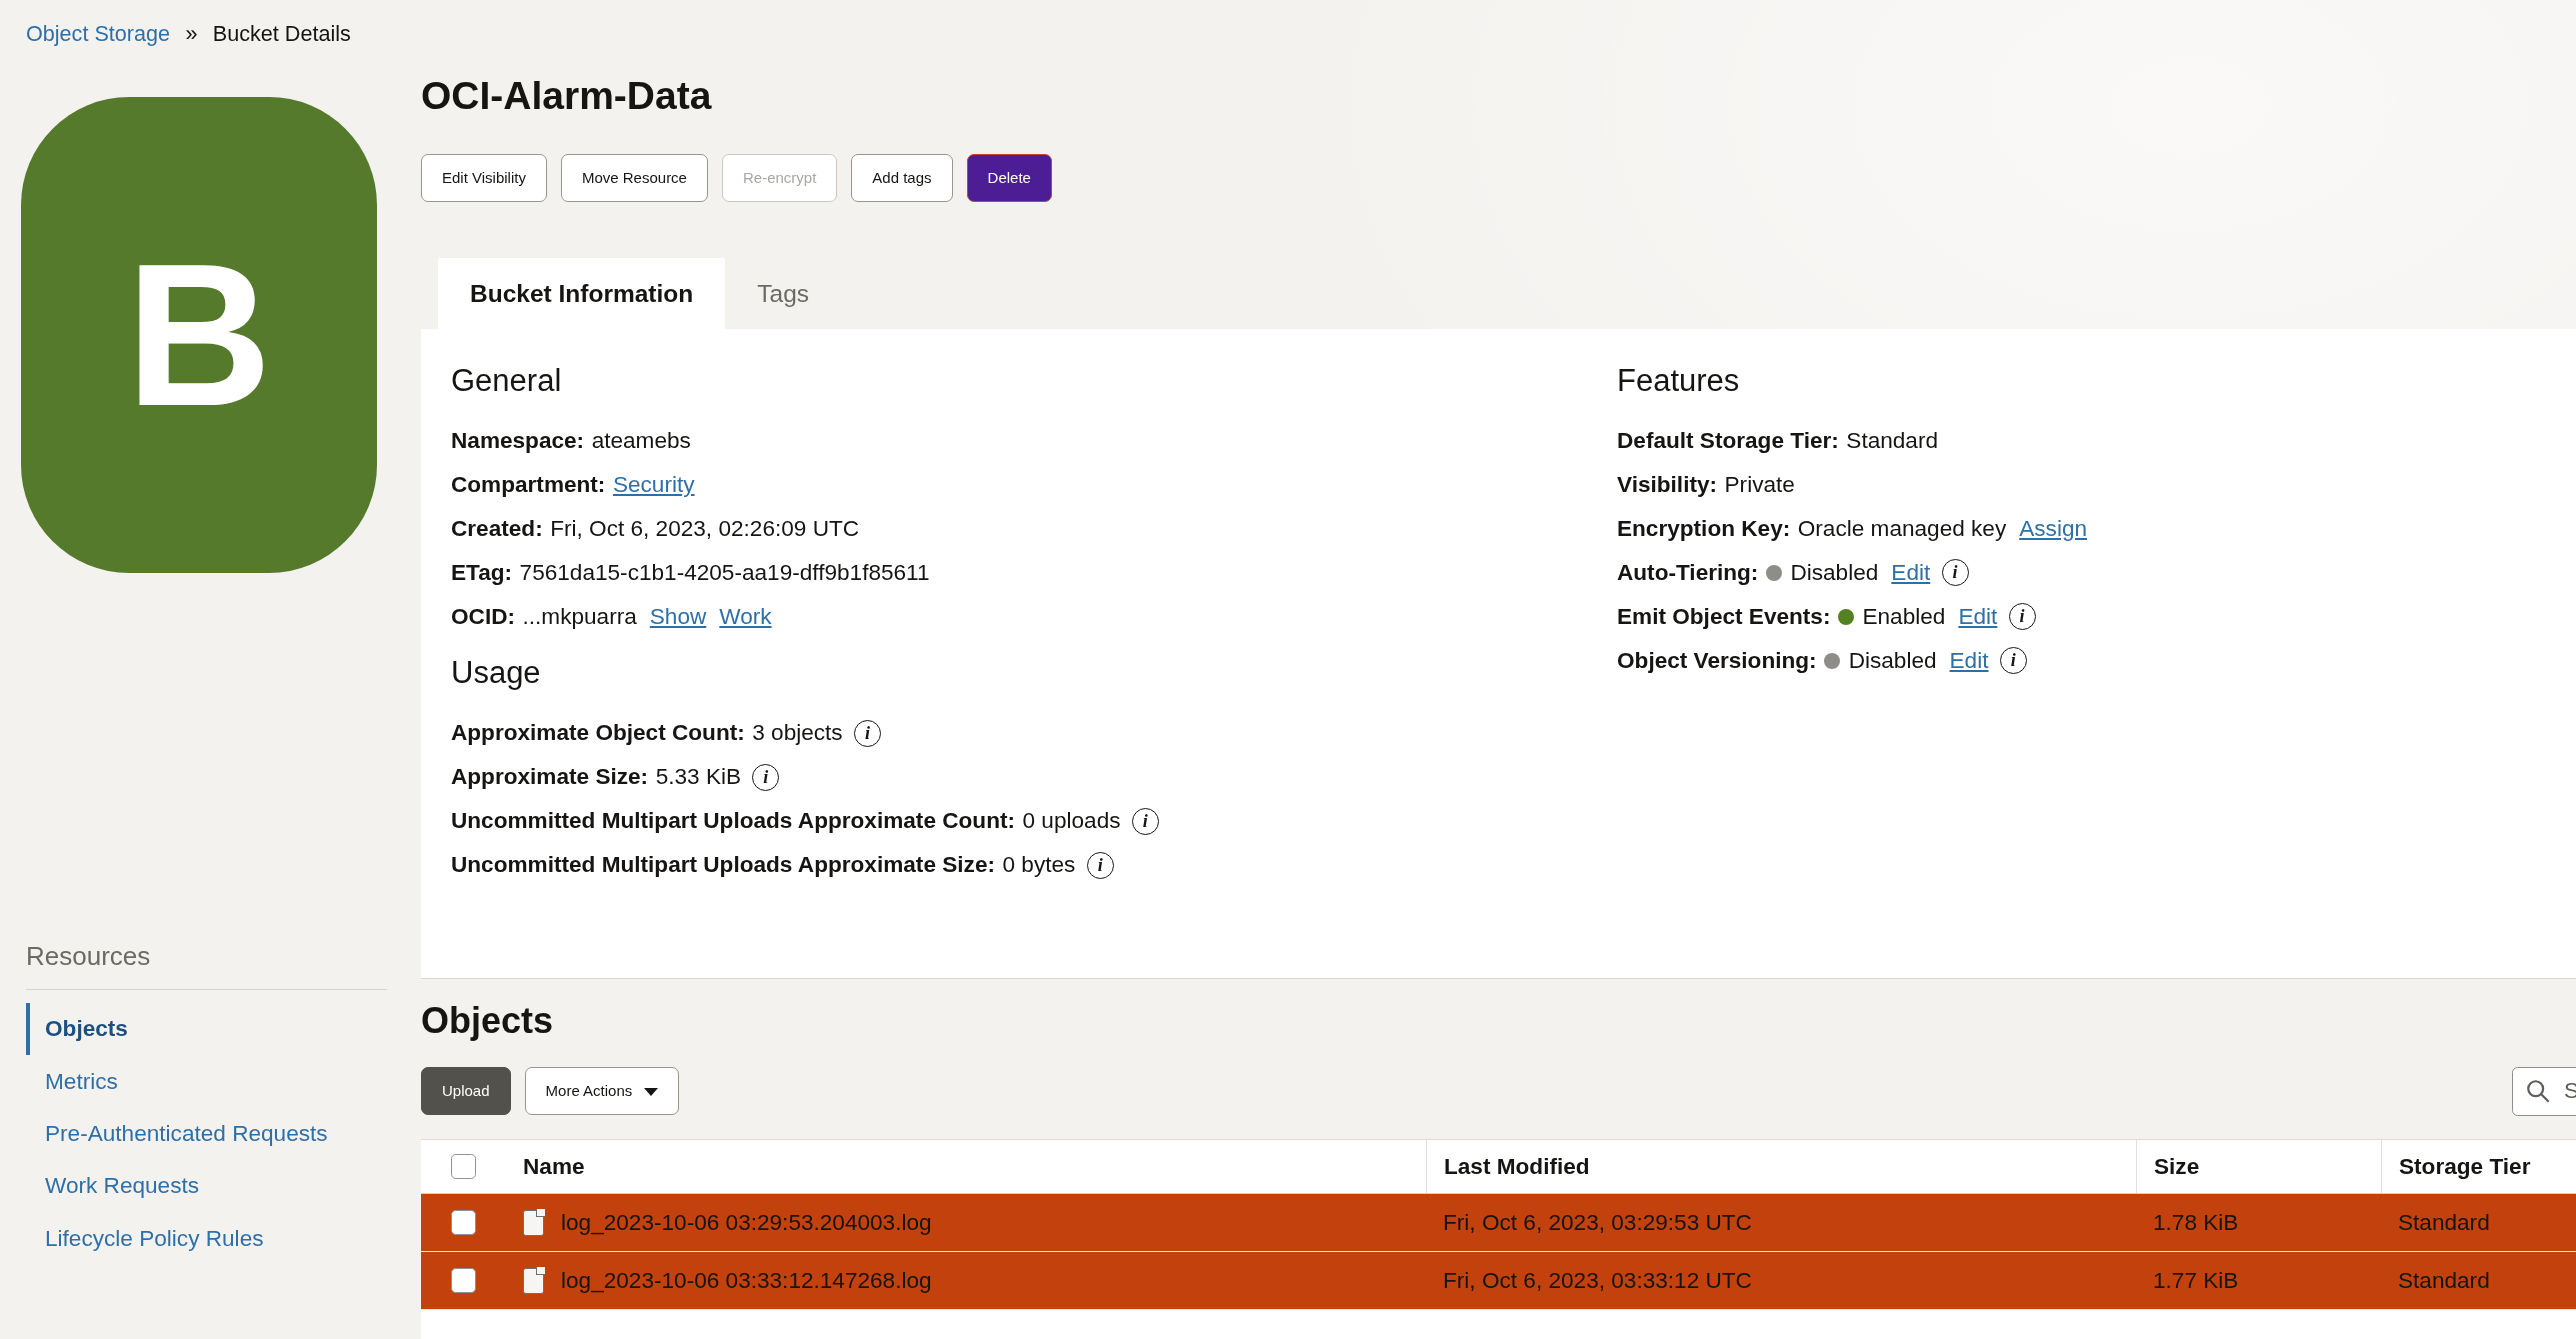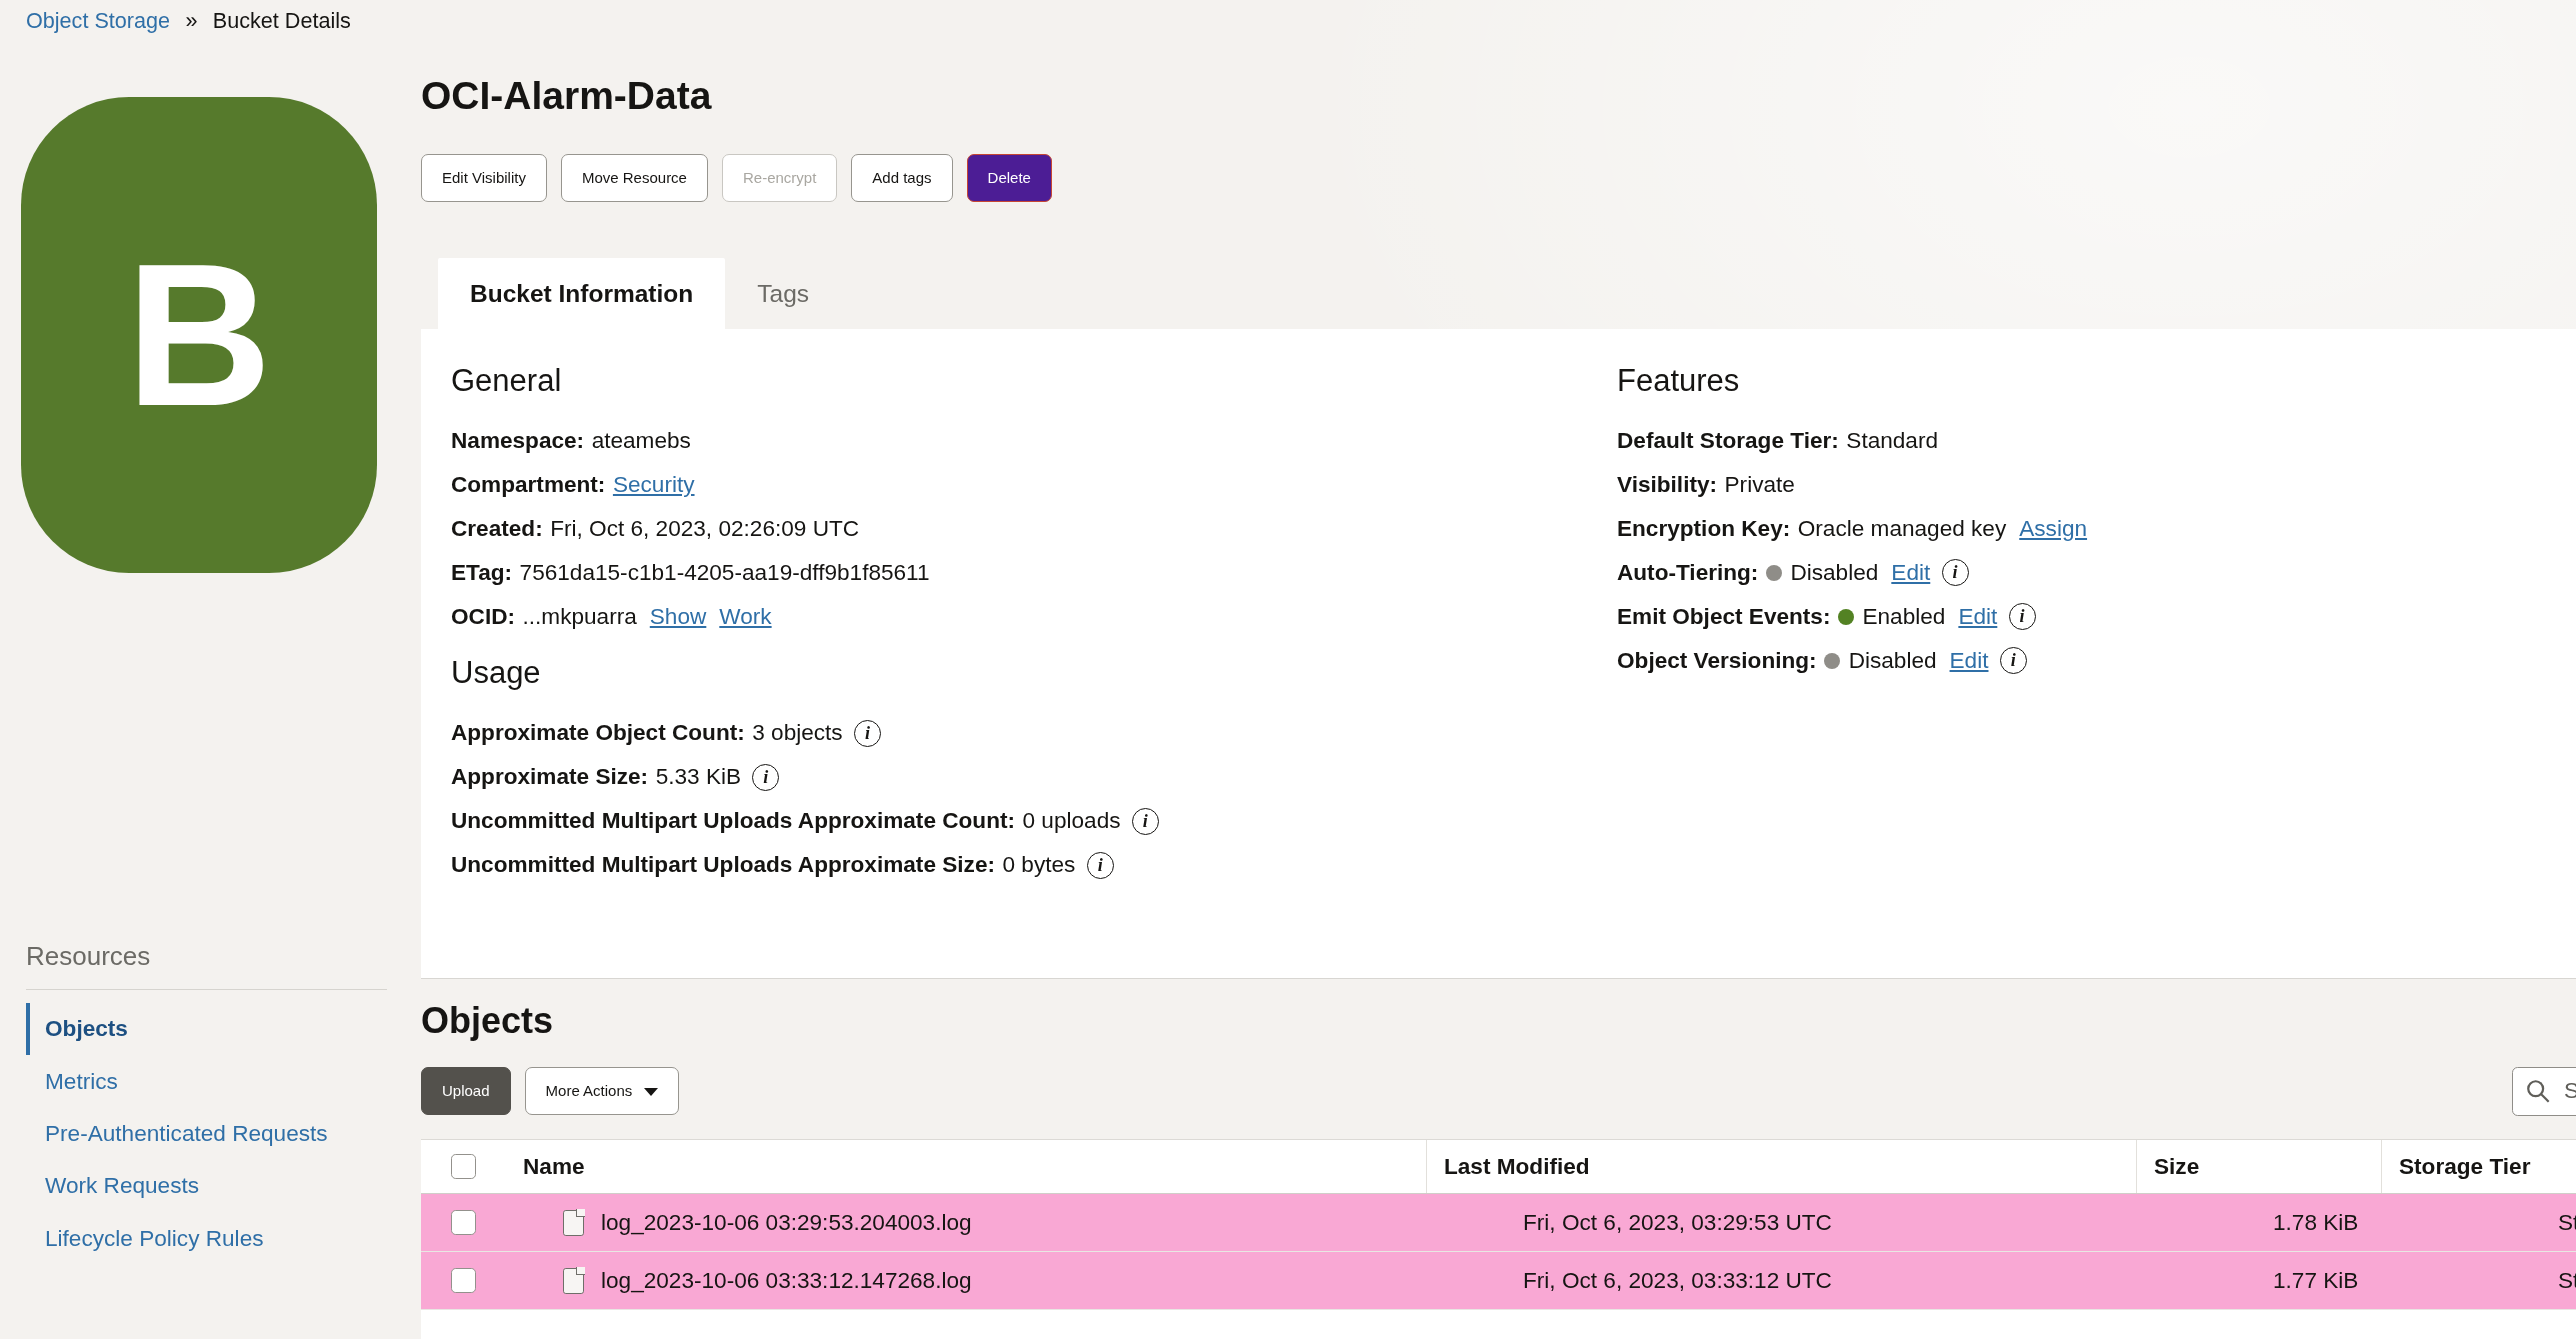--- a/index.html
+++ b/index.html
@@ -8,21 +8,21 @@
     width: 2576px; height: 1340px; overflow: hidden; position: relative;
     background:
       radial-gradient(1505px 941px at 85% 8%, rgba(255,255,255,0.55), transparent 60%),
       #f4f2ef;
     font-family: "Liberation Sans", "DejaVu Sans", sans-serif;
     color: #161513; font-size: 22.6px;
   }
   a { cursor: pointer; }
 
   
-  .breadcrumb { position:absolute; left:26px; top:8px; font-size:21.6px; }
+  .breadcrumb { position:absolute; left:26px; top:21px; font-size:21.6px; }
   .crumb-link { color:#2f6fa7; text-decoration:none; }
   .crumb-sep { margin:0 9.4px; color:#161513; }
   .crumb-current { color:#161513; }
 
   
   .avatar {
     position:absolute; left:21px; top:97px; width:356px; height:476px;
     background:#567a2c; border-radius:108px;
     display:flex; align-items:center; justify-content:center;
   }
@@ -89,21 +89,21 @@
     background:#fff; padding:0 15px 0 51px; font-family:inherit; font-size:22.6px; color:#161513; }
   .search-input::placeholder { color:#5f5e59; }
   .search-icon { position:absolute; left:13px; top:11.3px; }
 
   
   .table { margin-top:24.5px; background:#fff; border-top:0.9px solid #dcdad6; }
   .thead, .row { display:grid; grid-template-columns:85px 920px 710px 245px 1fr; align-items:center; }
   .thead { height:54px; background:#fff; border-bottom:0.9px solid #d0cec9; }
   .th { font-weight:700; padding-left:17px; height:100%; display:flex; align-items:center; }
   .th.sep { border-left:0.9px solid #e2e0db; }
-  .row { height:58px; background:#f9a8d4; border-bottom:0.9px solid #e9e7e3;gap:40px; }
+  .row { height:58px; background:#c2410c; border-bottom:0.9px solid #e9e7e3; }
   .cell { padding-left:17px; }
   .cell.check, .th.check { display:flex; justify-content:center; padding:0; }
   .checkbox { width:25.4px; height:25.4px; border:1.9px solid #93918c; border-radius:4.7px;
     background:#fff; display:inline-block; cursor:pointer; }
   .name-cell { display:flex; align-items:center; gap:17px; }
   .file-icon { width:21px; height:26px; border:1.9px solid #6f6e69; border-radius:2.8px;
     display:inline-block; position:relative; flex:none; background:#f7f5f3; }
   .file-icon::after { content:""; position:absolute; right:-1.9px; top:-1.9px;
     width:7.5px; height:7.5px; background:#f7f5f3; border-left:1.9px solid #6f6e69;
     border-bottom:1.9px solid #6f6e69; }

